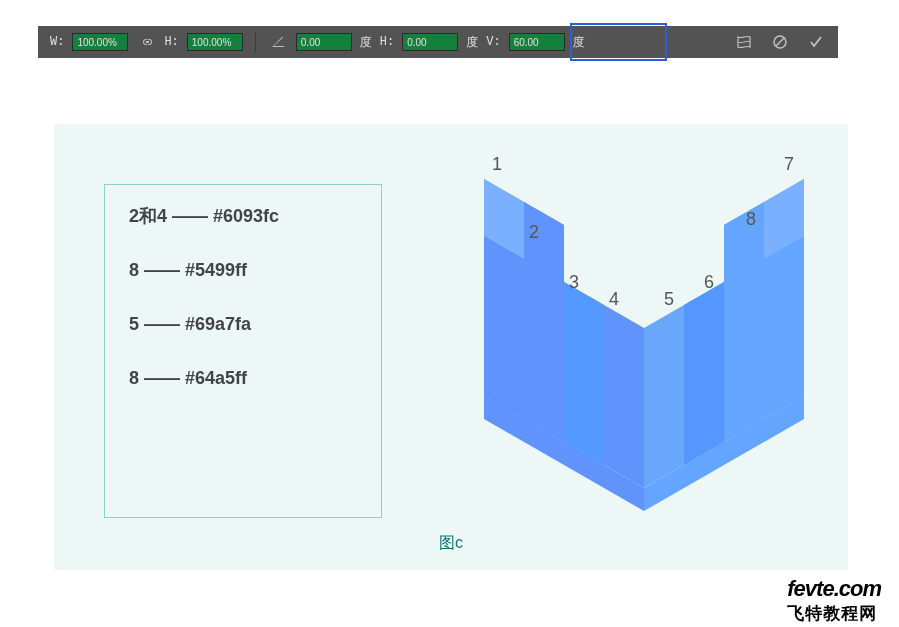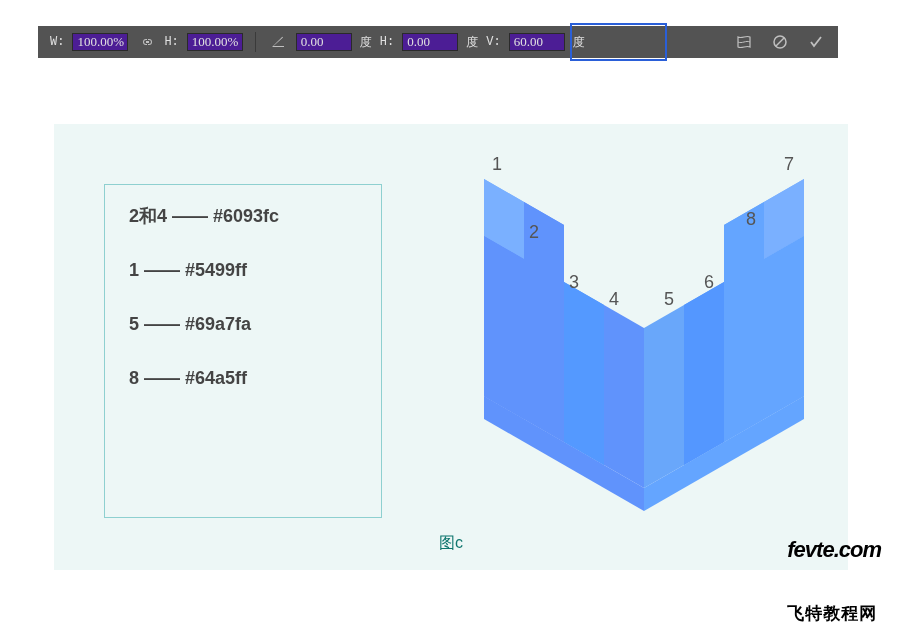--- a/index.html
+++ b/index.html
@@ -15,26 +15,26 @@
       background: #535353;
       display: flex;
       align-items: center;
       padding: 0 12px;
       color: #e0e0e0;
       font-size: 12px;
       gap: 8px;
     }
     .tb-label { color: #e0e0e0; font-family: "Courier New", monospace; }
     .tb-input {
-      background: #4c1d95;
+      background: #15803d;
       border: 1px solid #2a2a2a;
       color: #e0e0e0;
       padding: 2px 4px;
-      font-size: 13px;
-      font-family: Liberation Serif, serif;
+      font-size: 10px;
+      font-family: Liberation Sans, sans-serif;
       width: 56px;
       height: 18px;
       display: inline-flex;
       align-items: center;
     }
     .tb-sep { width: 1px; height: 20px; background: #3a3a3a; margin: 0 4px; }
     .tb-icon { display: inline-flex; align-items: center; justify-content: center; width: 20px; height: 20px; color: #c0c0c0; }
     .tb-icon svg { width: 16px; height: 16px; }
     .highlight-box {
       position: absolute;
@@ -100,21 +100,21 @@
     
     
     .watermark {
       position: absolute;
       right: 18px;
       bottom: 2px;
       text-align: left;
       font-family: Liberation Sans, sans-serif;
     }
     .wm-top { font-weight: 900; font-size: 22px; color: #000; letter-spacing: -1px; font-style: italic; }
-    .wm-bot { font-weight: 900; font-size: 17px; color: #000; letter-spacing: 1px; margin-top: 39px; }
+    .wm-bot { font-weight: 900; font-size: 17px; color: #000; letter-spacing: 1px; }
   </style>
 </head>
 <body>
 
 <div class="toolbar">
   <span class="tb-label">W:</span>
   <span class="tb-input">100.00%</span>
   <span class="tb-icon">
     <svg viewBox="0 0 16 16">
         <path d="M6 8a2 2 0 012-2h1V5H8a3 3 0 000 6h1v-1H8a2 2 0 01-2-2zm2-1h3v2H8V7zm3-2h-1v1h1a2 2 0 010 4h-1v1h1a3 3 0 000-6z" fill="currentColor"></path>
@@ -157,21 +157,21 @@
     </span>
   </div>
 </div>
 
 <div class="highlight-box hl-v"></div>
 
 <div class="panel">
 
   <div class="legend">
     <div class="legend-row">2和4 —— #6093fc</div>
-    <div class="legend-row">1 —— #5499ff</div>
+    <div class="legend-row">8 —— #5499ff</div>
     <div class="legend-row">5 —— #69a7fa</div>
     <div class="legend-row">8 —— #64a5ff</div>
   </div>
 
   <div class="shape">
     <svg viewBox="0 0 360 380">
 
       <polygon points="20,25 60,48 60,105 20,82" fill="#7ab0ff"></polygon>
 
       <polygon points="60,48 100,71 100,288 60,265 60,105" fill="#6093fc"></polygon>

